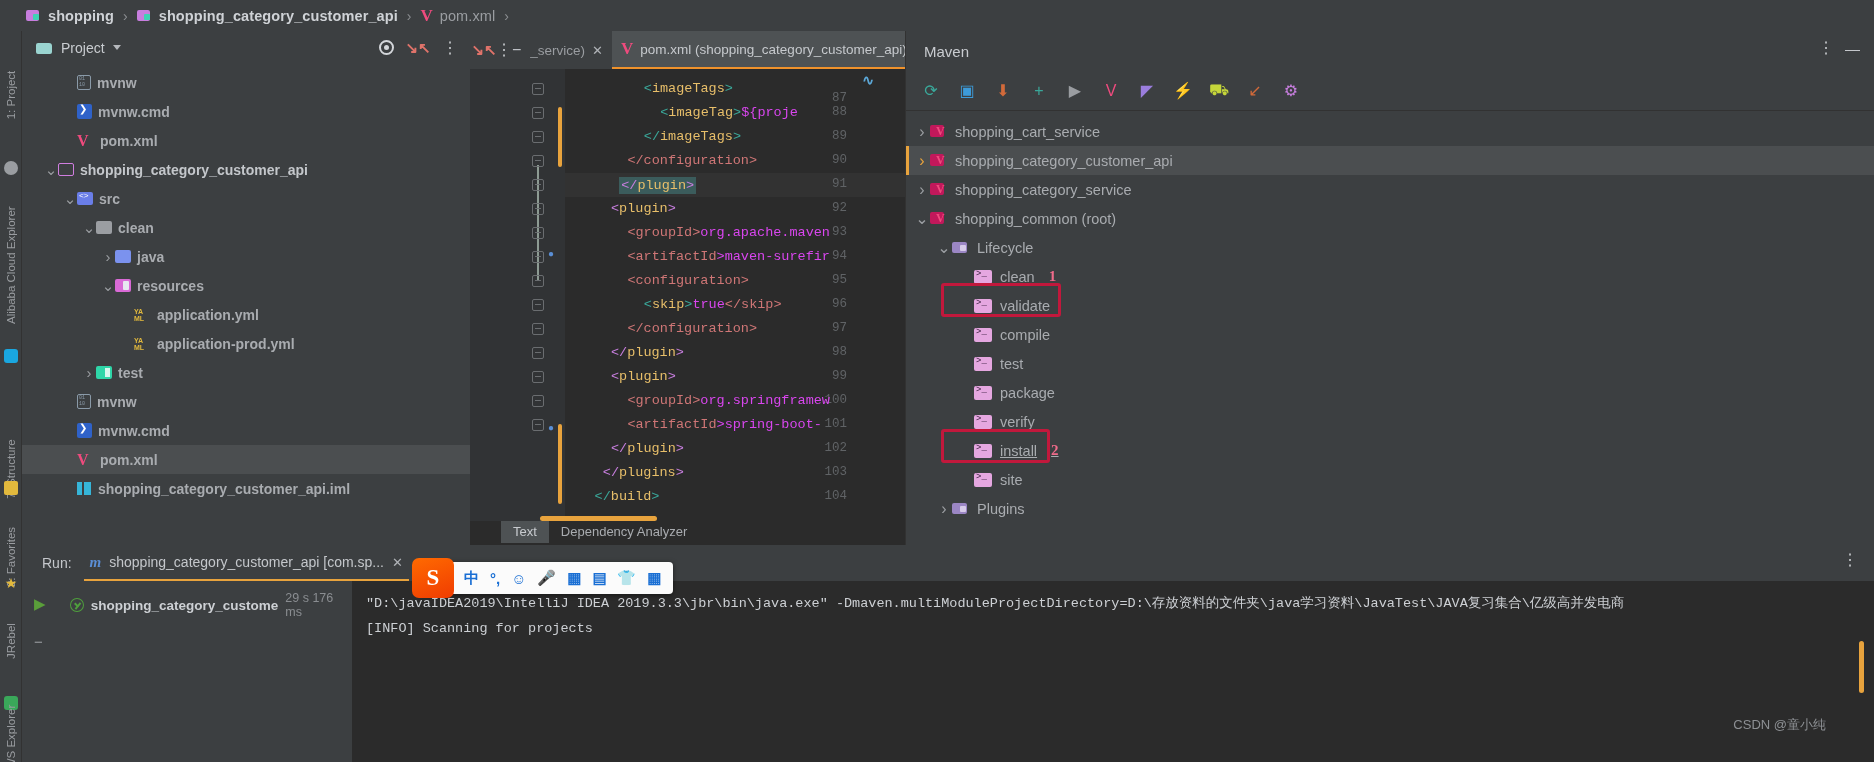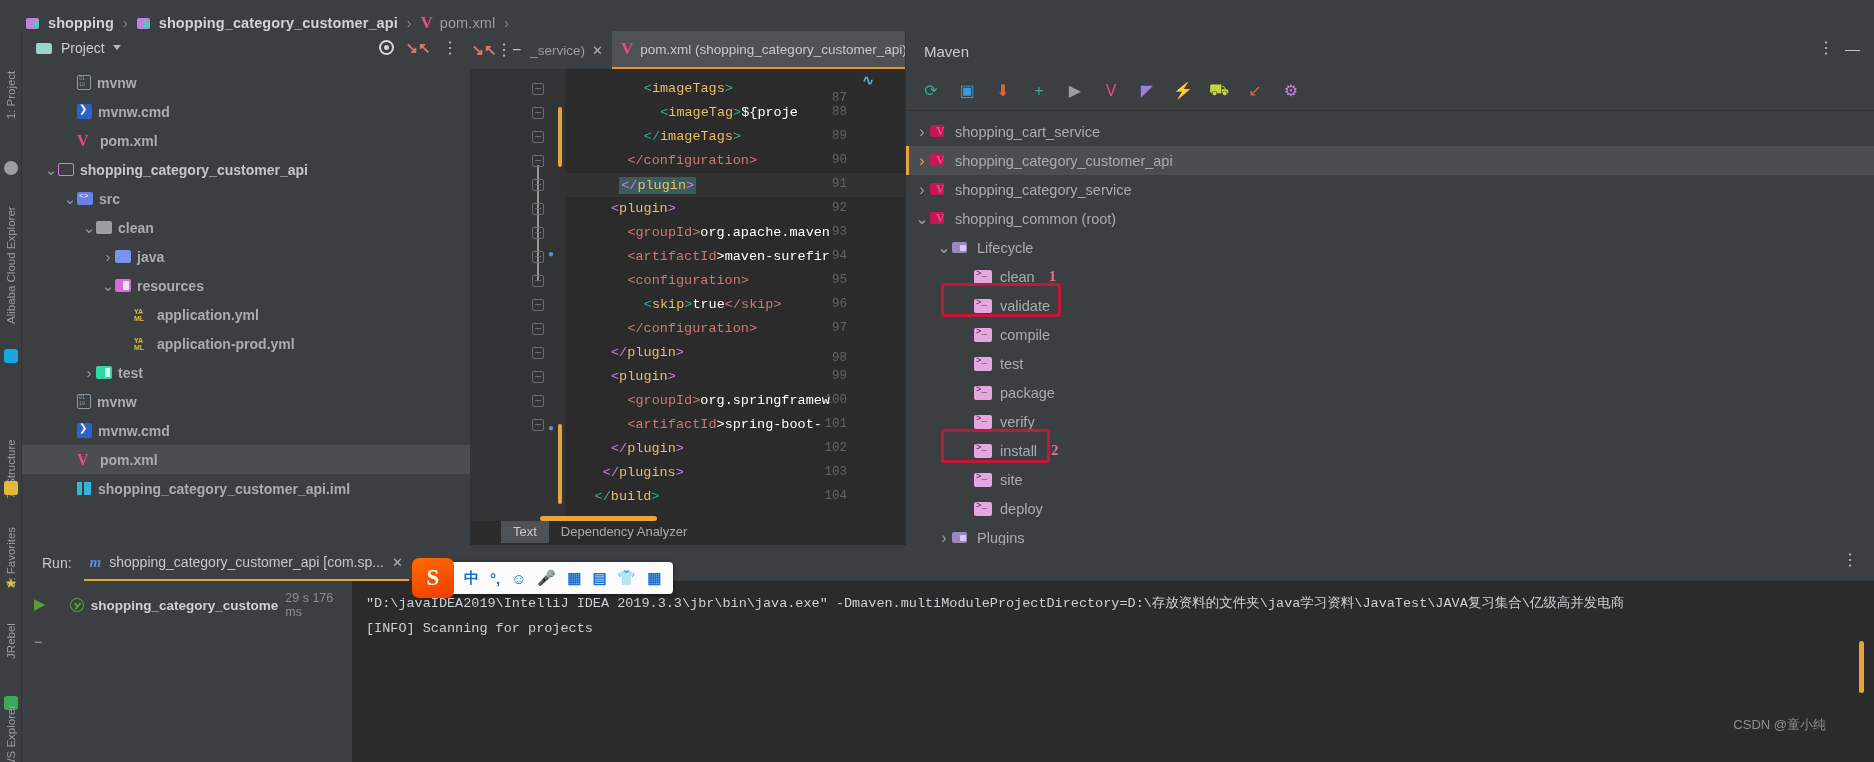--- a/index.html
+++ b/index.html
@@ -7,21 +7,21 @@
     width:1874px; height:762px; overflow:hidden;
     background:#2b2b2b;
     font-family:"Liberation Sans", sans-serif;
     color:#a9b7c6;
   }
   .app{ position:relative; width:1874px; height:762px; background:#3c3f41; }
 
   
   .crumbbar{
     position:absolute; left:0; top:0; width:1874px; height:31px;
-    background:#3c3f41; display:flex; align-items:flex-end; padding-left:26px; gap:7px;
+    background:#3c3f41; display:flex; align-items:center; padding-left:26px; gap:7px;
   }
   .crumb{ display:flex; align-items:center; gap:7px; }
   .crumb-label{ font-size:14.5px; color:#cfd2d6; font-weight:bold; letter-spacing:.1px;}
   .crumb-label.dim{ color:#9a9da1; font-weight:normal;}
   .sep{ color:#8b8e91; font-size:14px; padding:0 2px;}
   .ic-folder{ width:15px;height:13px; position:relative; display:inline-block;}
   .ic-folder:before{content:"";position:absolute;left:0;top:1px;width:13px;height:11px;background:#c77ede;border-radius:2px;}
   .ic-folder:after{content:"";position:absolute;left:7px;top:5px;width:6px;height:6px;background:#3dd4b4;border-radius:1px;}
   .ic-maven{ color:#ef4b7e; font-weight:bold; font-size:17px; line-height:12px; font-family:"Liberation Serif",serif;}
 
@@ -96,21 +96,21 @@
   .codearea{ position:absolute; left:470px; top:69px; width:435px; height:452px; background:#2b2b2b; overflow:hidden;}
   .gutter{ position:absolute; left:0; top:0; width:95px; height:452px; background:#313335;}
   .lnum{ position:absolute; right:58px; font-size:12.5px; color:#606366; font-family:"Liberation Mono",monospace;}
   .foldic{ position:absolute; left:62px; width:12px; height:12px; border:1.3px solid #6a6d70; border-radius:2px;}
   .foldic:after{ content:""; position:absolute; left:2px; top:4px; width:6px; height:1.4px; background:#6a6d70;}
   .foldline{ position:absolute; left:67px; top:96px; width:1.6px; height:116px; background:#8d9b93;}
   .codeline{ position:absolute; left:100px; font-family:"Liberation Mono",monospace; font-size:13.5px; white-space:pre; color:#a9b7c6;}
   .k-br{ color:#c77ede;}
   .k-brteal{ color:#3aa89a;}
   .k-name{ color:#e8bf6a;}
-  .k-val{ color:#ffffff;}
+  .k-val{ color:#d946ef;}
   .k-red{ color:#cf7676;}
   .hl-line{ position:absolute; left:95px; width:340px; height:24px; background:#323232;}
 
   .changebar{ position:absolute; left:88px; width:4px; background:#e8a33d; border-radius:2px;}
   .bmicon{ position:absolute; left:78px; width:11px;height:11px;}
 
   .inspectw{ position:absolute; right:31px; top:3px; color:#5ca8d8; font-size:14px; font-weight:bold;}
   .bottomtabs{ position:absolute; left:470px; top:521px; width:435px; height:24px; background:#2b2b2b; display:flex; align-items:flex-start; gap:0px; padding-left:31px;}
   .btab{ font-size:13px; color:#a9acb0; padding:3px 12px 4px; cursor:pointer;}
   .btab.active{ background:#4e5254; color:#c8cbcf;}
@@ -346,21 +346,21 @@
         <div class="codeline" style="top: 180px; left: 157.4px;"><span class="k-red">&lt;</span><span class="k-red">artifactId</span><span class="k-val">&gt;</span><span class="k-val">maven-surefir</span></div>
         <div class="lnum" style="top: 204px;">95</div>
         <div class="foldic" style="top: 206px;"></div>
         <div class="codeline" style="top: 204px; left: 157.4px;"><span class="k-red">&lt;</span><span class="k-red">configuration</span><span class="k-red">&gt;</span></div>
         <div class="lnum" style="top: 228px;">96</div>
         <div class="foldic" style="top: 230px;"></div>
         <div class="codeline" style="top: 228px; left: 173.8px;"><span class="k-brteal">&lt;</span><span class="k-name">skip</span><span class="k-brteal">&gt;</span><span class="k-val">true</span><span class="k-red">&lt;/</span><span class="k-red">skip</span><span class="k-red">&gt;</span></div>
         <div class="lnum" style="top: 252px;">97</div>
         <div class="foldic" style="top: 254px;"></div>
         <div class="codeline" style="top: 252px; left: 157.4px;"><span class="k-red">&lt;/</span><span class="k-red">configuration</span><span class="k-red">&gt;</span></div>
-        <div class="lnum" style="top: 282px;">98</div>
+        <div class="lnum" style="top: 276px;">98</div>
         <div class="foldic" style="top: 278px;"></div>
         <div class="codeline" style="top: 276px; left: 141px;"><span class="k-br">&lt;/</span><span class="k-name">plugin</span><span class="k-br">&gt;</span></div>
         <div class="lnum" style="top: 300px;">99</div>
         <div class="foldic" style="top: 302px;"></div>
         <div class="codeline" style="top: 300px; left: 141px;"><span class="k-br">&lt;</span><span class="k-name">plugin</span><span class="k-br">&gt;</span></div>
         <div class="lnum" style="top: 324px;">100</div>
         <div class="foldic" style="top: 326px;"></div>
         <div class="codeline" style="top: 324px; left: 157.4px;"><span class="k-red">&lt;</span><span class="k-red">groupId</span><span class="k-red">&gt;</span><span class="k-val">org.springframew</span></div>
         <div class="lnum" style="top: 348px;">101</div>
         <div class="foldic" style="top: 350px;"></div>
@@ -458,35 +458,30 @@
         <div class="mrow" style="padding-left: 52px;">
           <span class="marrow"></span>
           <span class="mic-goal"></span>
           <span class="mlabel">package</span>
         </div>
         <div class="mrow" style="padding-left: 52px;">
           <span class="marrow"></span>
           <span class="mic-goal"></span>
           <span class="mlabel">verify</span>
         </div>
-        <div class="mrow" style="padding-left: 52px;">
+        <div class="mrow" style="padding-left: 52px; text-decoration: underline;">
           <span class="marrow"></span>
           <span class="mic-goal"></span>
           <span class="mlabel">install</span>
           <span class="badge">2</span>
         </div>
         <div class="mrow" style="padding-left: 52px;">
           <span class="marrow"></span>
           <span class="mic-goal"></span>
           <span class="mlabel">site</span>
-        </div>
-        <div class="mrow" style="padding-left: 52px;">
-          <span class="marrow"></span>
-          <span class="mic-goal"></span>
-          <span class="mlabel">deploy</span>
         </div>
         <div class="mrow" style="padding-left: 30px;">
           <span class="marrow" style="font-size: 16px;">›</span>
           <span class="mic-life"></span>
           <span class="mlabel">Plugins</span>
         </div>
       </div>
     <div class="redbox" style="left:35px; top:252px; width:120px; height:34px;"></div>
     <div class="redbox" style="left:35px; top:398px; width:109px; height:34px;"></div>
   </div>

